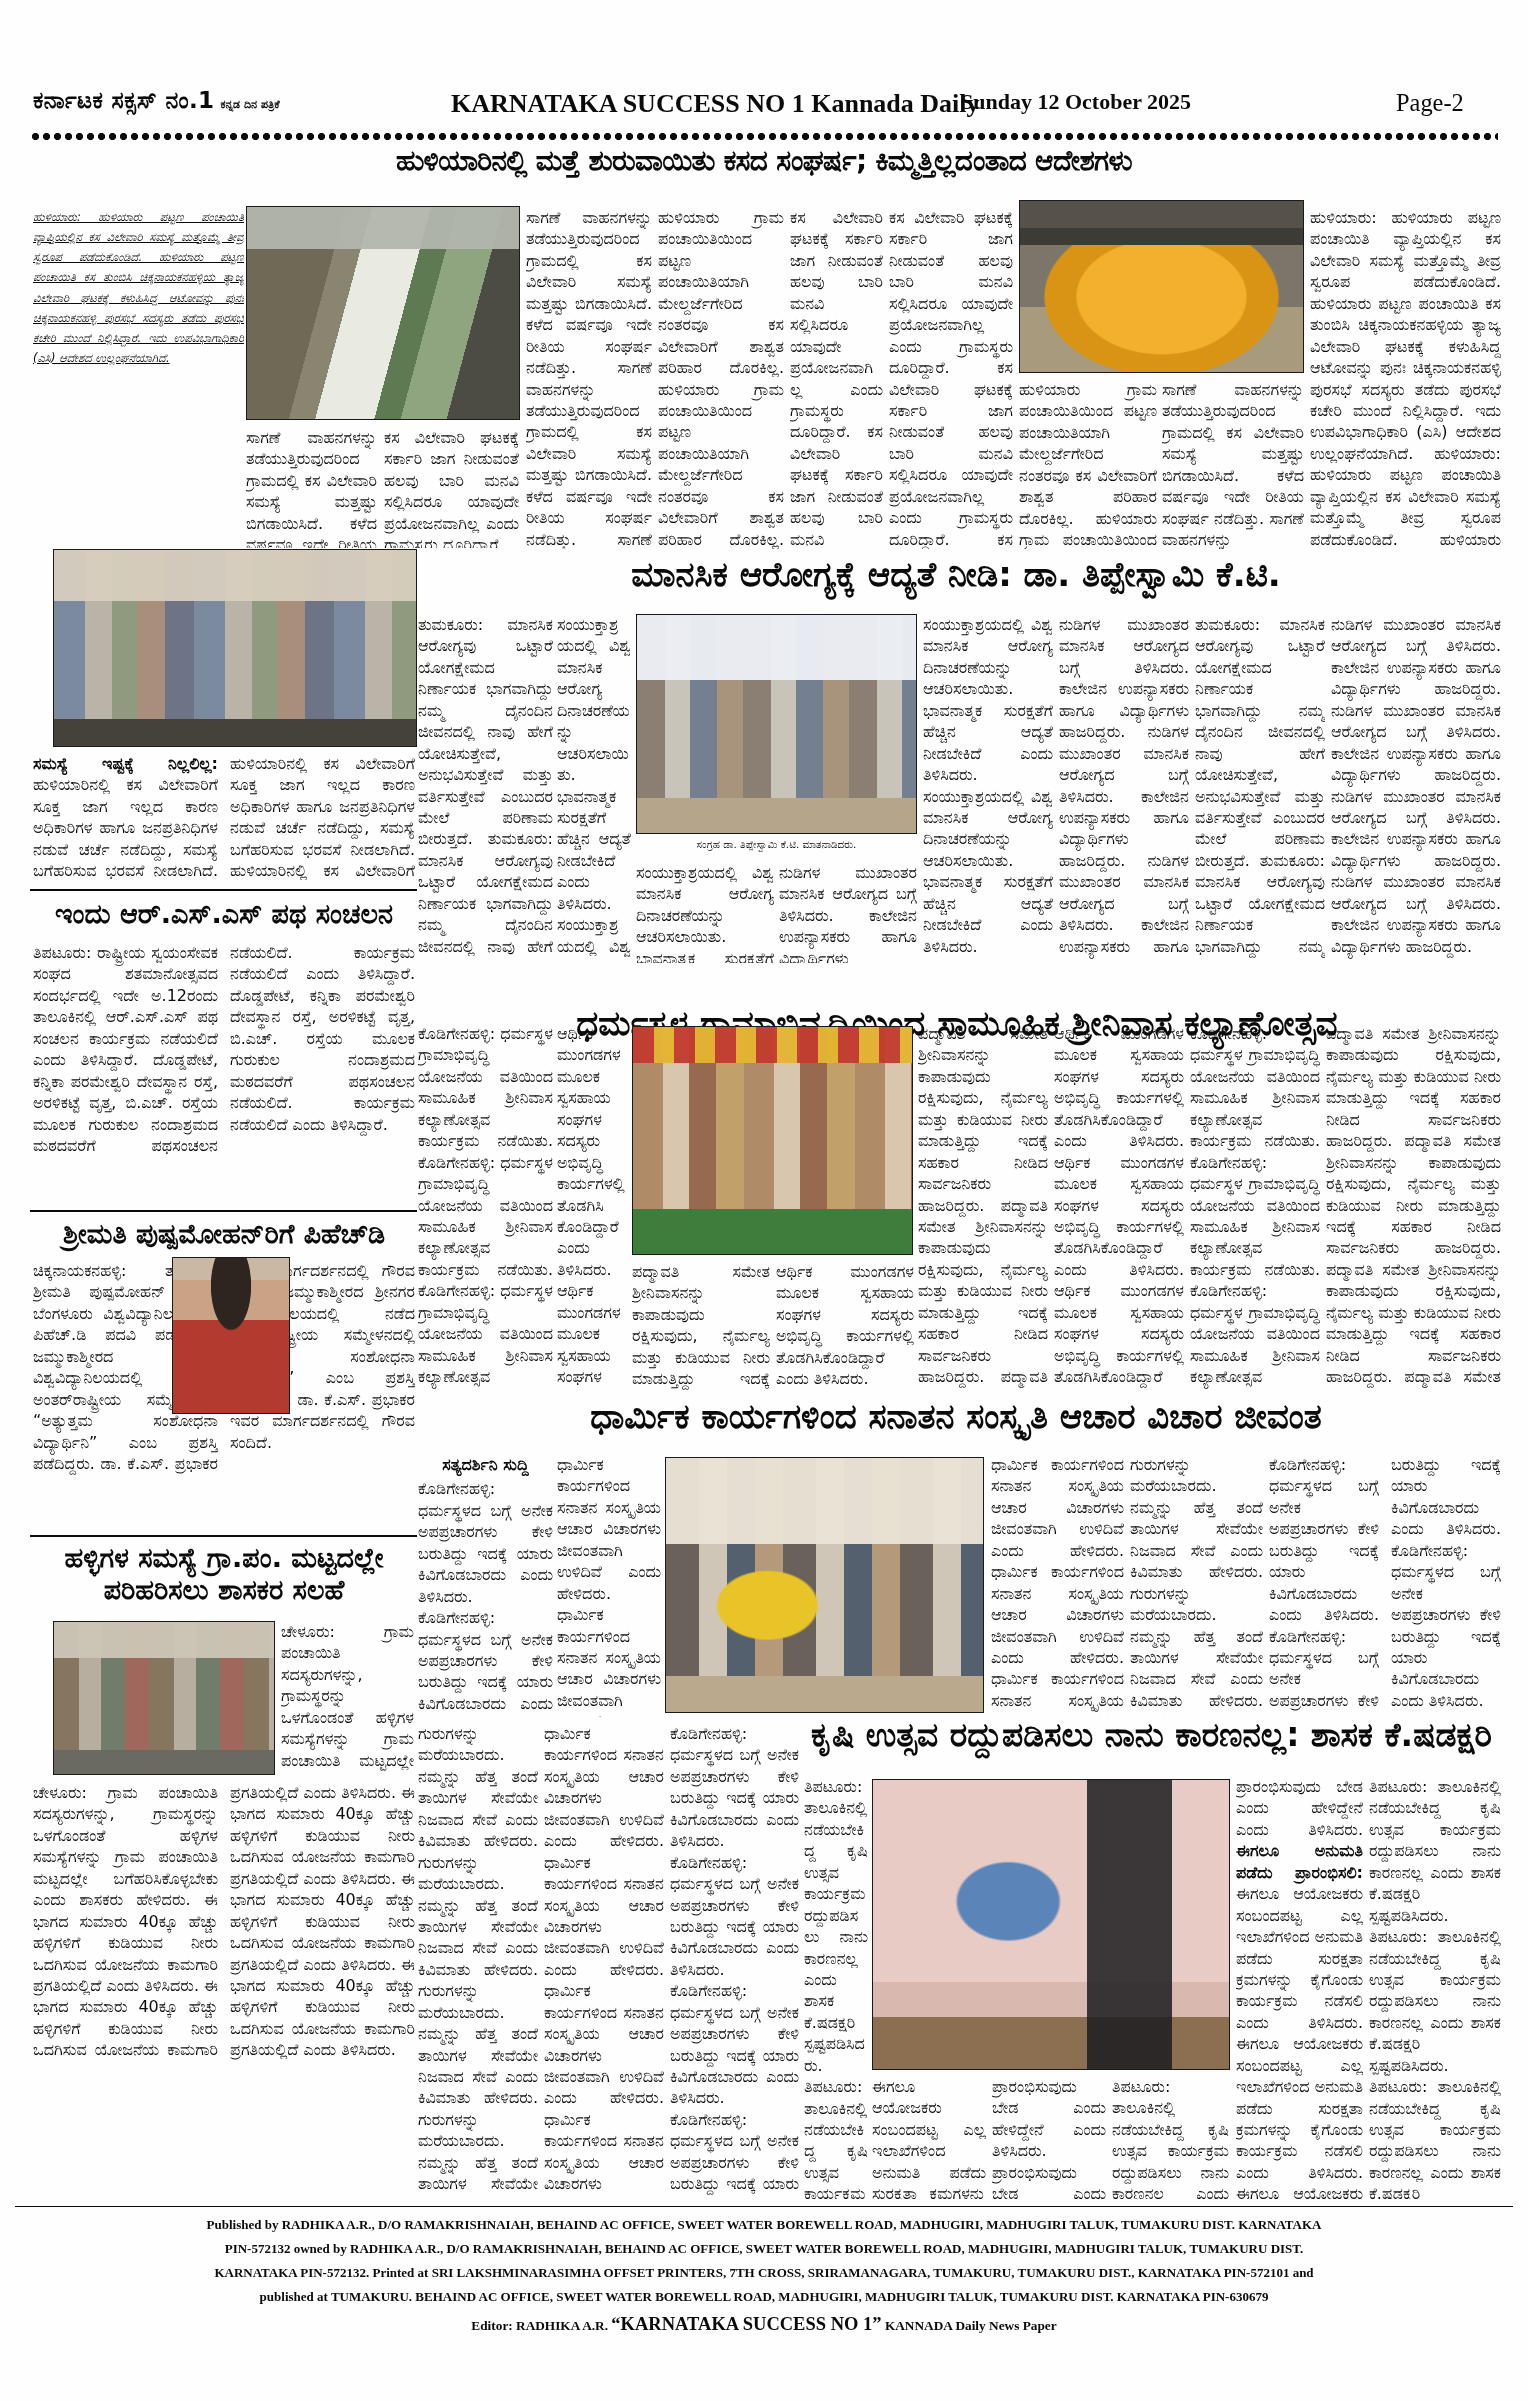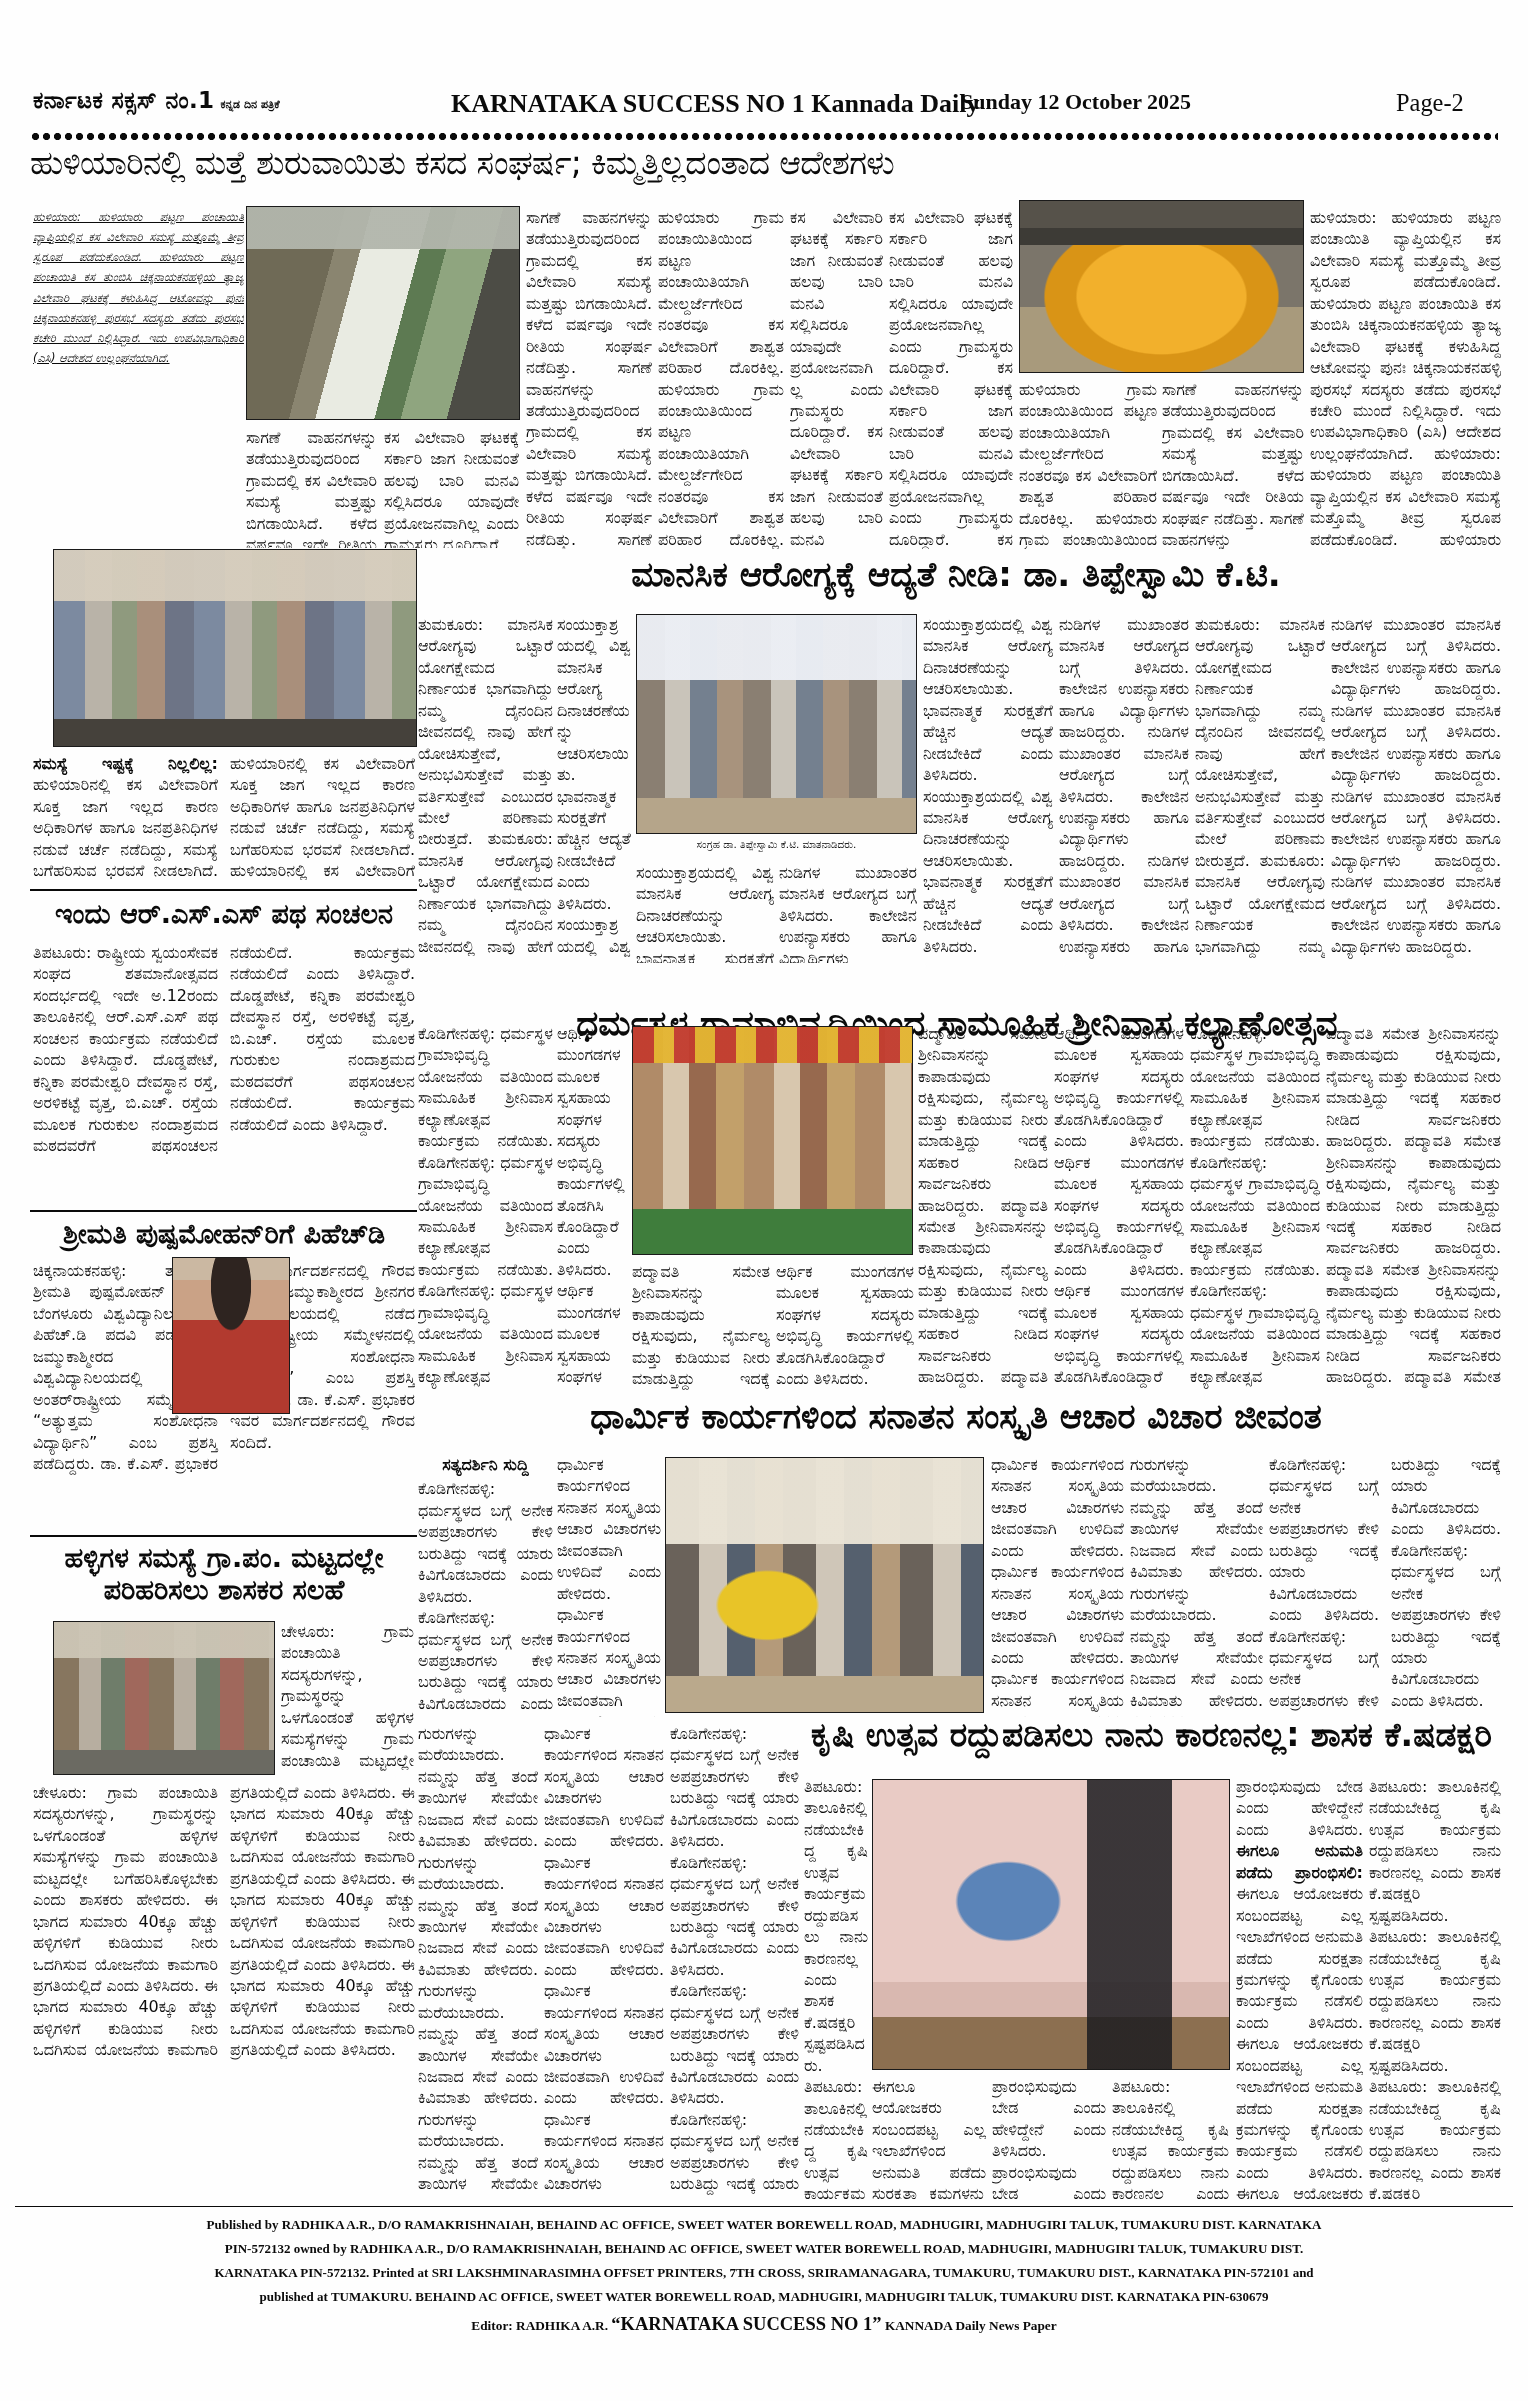--- a/index.html
+++ b/index.html
@@ -9,21 +9,21 @@
   .abs{position:absolute;}
   
   .brand{font-weight:bold;font-size:23px;letter-spacing:0.4px;}
   .brand-sub{font-size:11px;font-weight:bold;margin-left:6px;}
   .mast-en{font-family:"Liberation Serif","DejaVu Serif",serif;font-weight:bold;font-size:26px;}
   .mast-date{font-family:Liberation Serif, serif;font-weight:bold;font-size:22px;}
   .mast-page{font-family:"Liberation Serif","DejaVu Serif",serif;font-size:24.4px;}
   .dotline{height:12px;background-image:radial-gradient(circle,#0a0a0a 42%,transparent 50%);
            background-size:11px 11px;background-repeat:repeat-x;background-position:0 50%;}
   
-  .h-main{font-size:33px;font-weight:normal;line-height:1.05;letter-spacing:-0.7px;}
+  .h-main{font-size:28px;font-weight:bold;text-align:center;line-height:1.05;letter-spacing:-0.7px;}
   .h-mid{font-size:34px;font-weight:bold;text-align:center;line-height:1.05;}
   .h-rail{font-size:27px;font-weight:bold;text-align:center;line-height:1.2;}
   
   .col{font-size:16px;line-height:1.34;text-align:justify;overflow:hidden;word-break:break-word;}
   .col b{font-weight:bold;}
   .lead-ul{text-decoration:underline;font-style:italic;font-size:11.5px;line-height:1.75;}
   .two{column-count:2;column-gap:12px;}
   .credit{font-weight:bold;text-align:center;display:block;margin-bottom:3px;}
   .caption{font-size:10.4px;font-weight:normal;text-align:center;overflow:hidden;}
   .rule{background:#0a0a0a;height:2.2px;}

